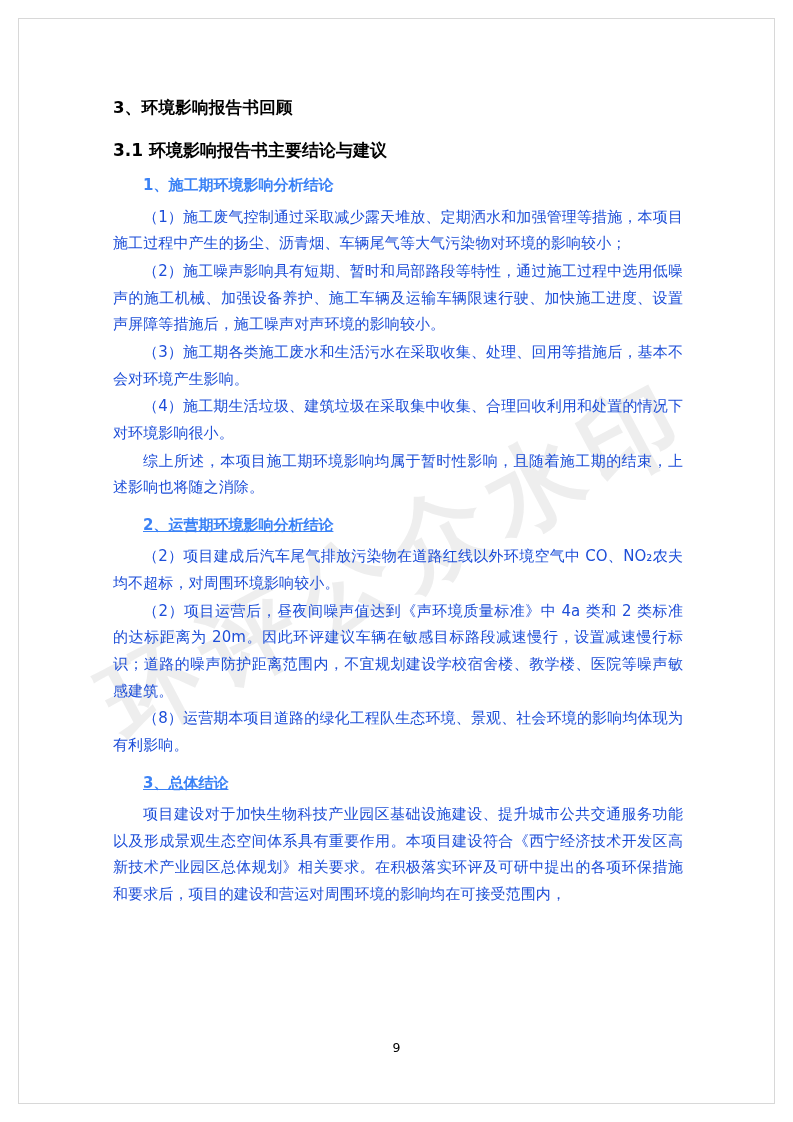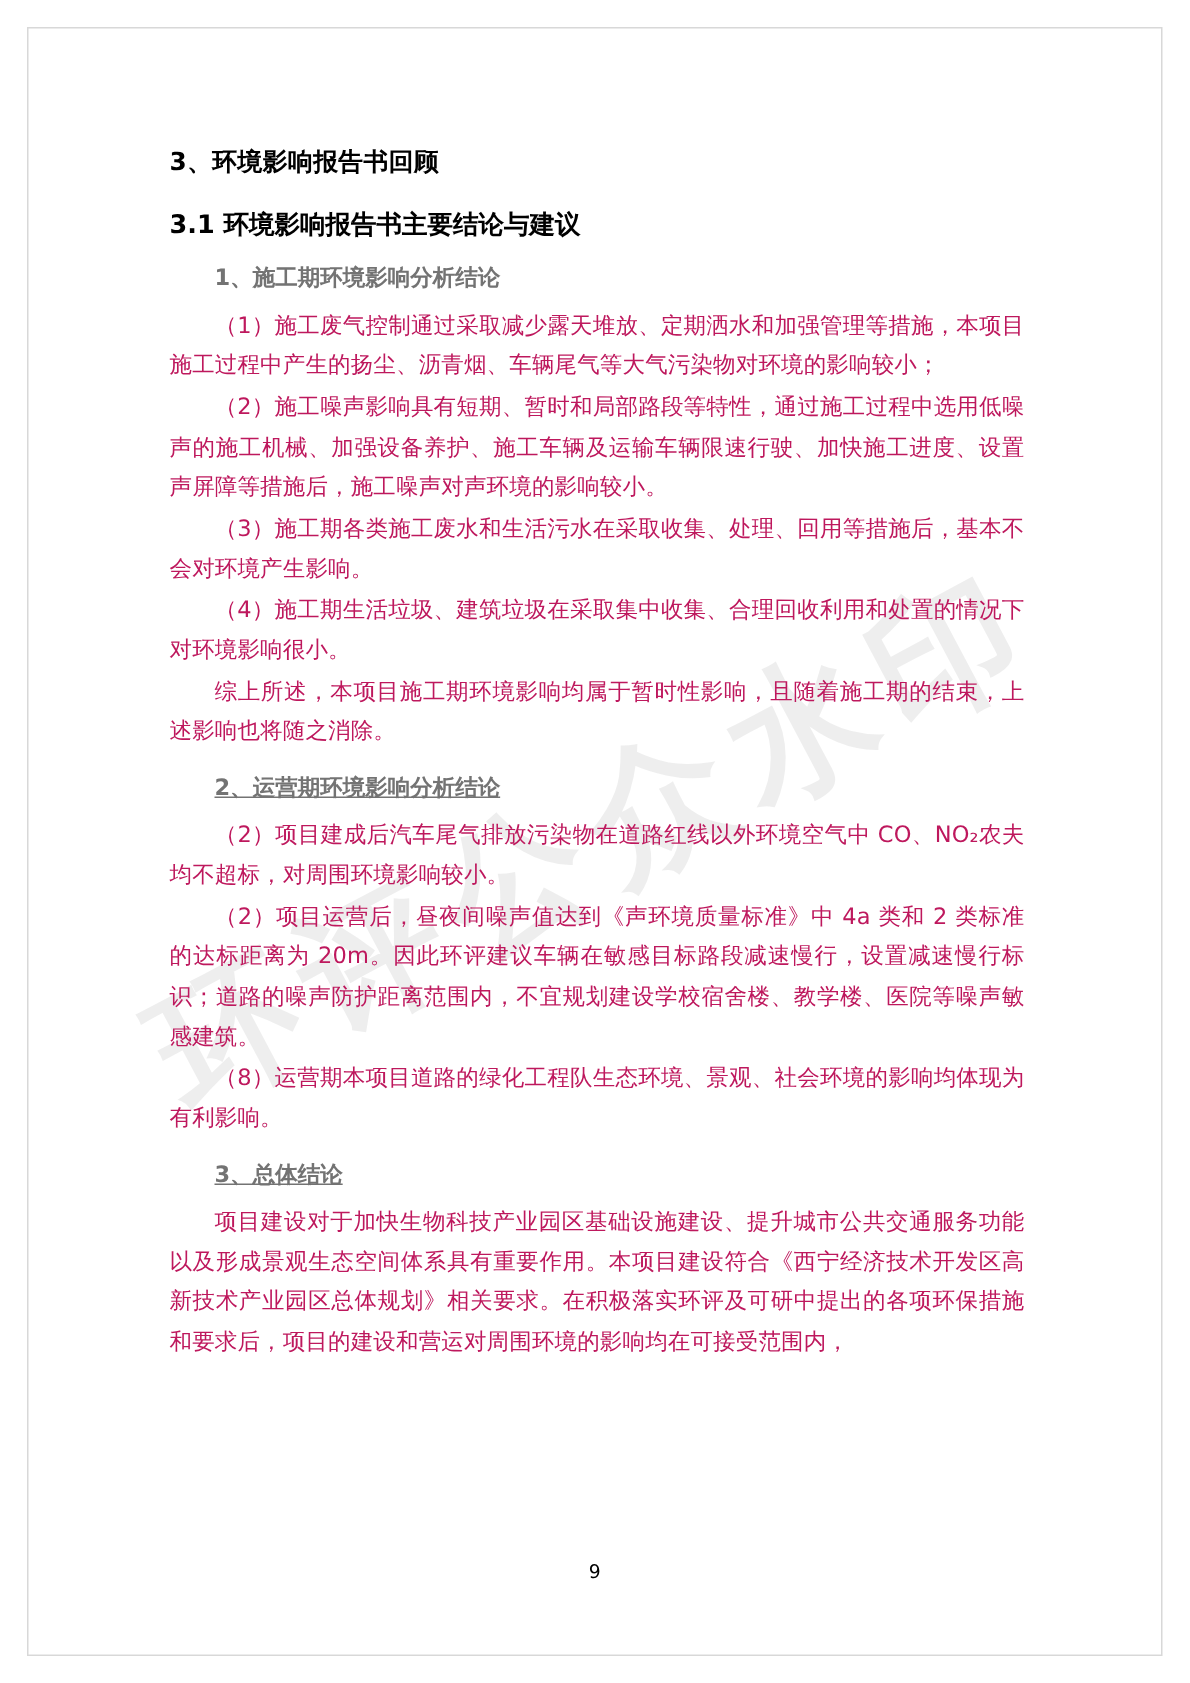--- a/index.html
+++ b/index.html
@@ -45,28 +45,28 @@
   .h2 {
     font-size: 17px;
     font-weight: bold;
     color: #000000;
     margin: 0 0 11px 0;
     line-height: 1.5;
   }
   .h3 {
     font-size: 15px;
     font-weight: bold;
-    color: #737373;
+    color: #3b82f6;
     margin: 0 0 6px 0;
     text-indent: 30px;
     line-height: 1.55;
   }
   .para {
     font-size: 15px;
-    color: #be185d;
+    color: #1d4ed8;
     line-height: 1.78;
     margin: 0 0 1px 0;
     text-indent: 30px;
     text-align: justify;
     letter-spacing: 0.1px;
   }
   .h3.spaced {
     margin-top: 13px;
     text-decoration: underline;
   }

